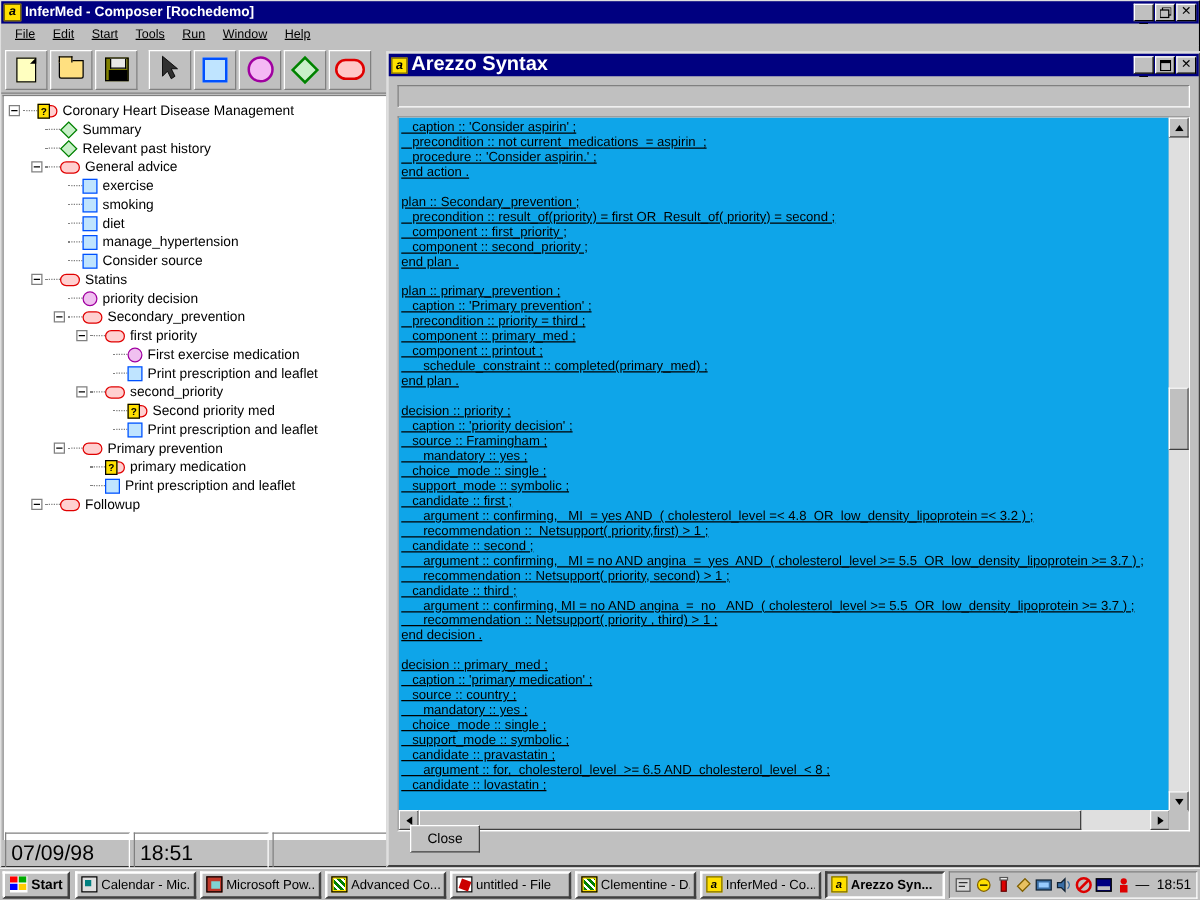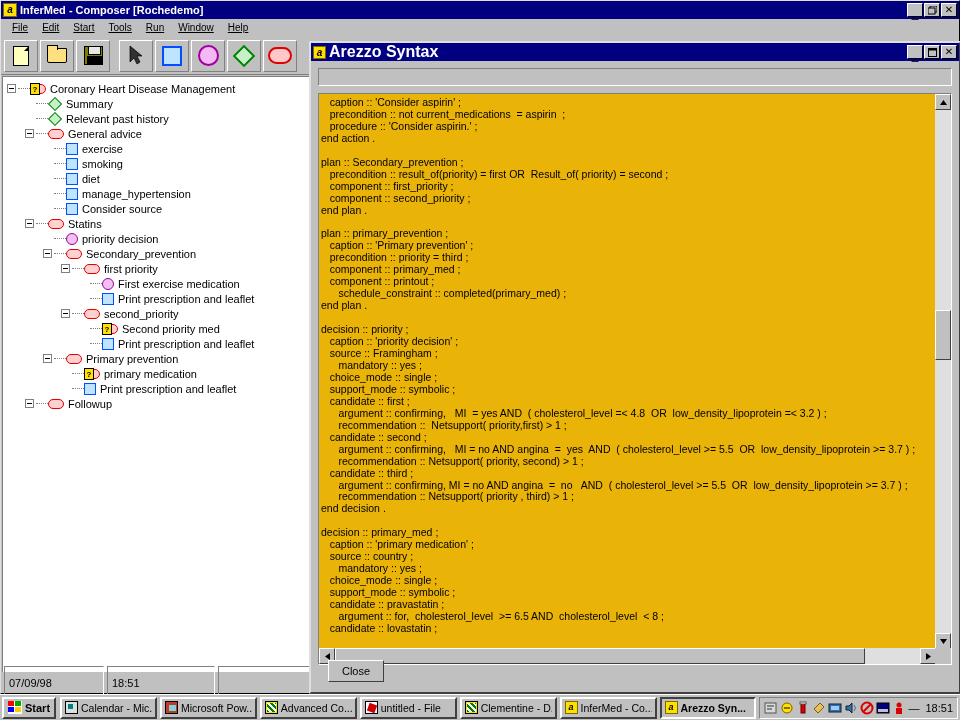--- a/index.html
+++ b/index.html
@@ -218,21 +218,21 @@
   .statusbar {
     position: absolute; left: 1px; bottom: 1px;
     width: 957px; height: 18px;
     background: #c0c0c0;
     display: flex; align-items: center;
   }
   .sbcell {
     height: 34px; margin: 1px 1px 1px 2px;
     border-top: 1px solid #808080; border-left: 1px solid #808080;
     border-right: 1px solid #fff; border-bottom: 1px solid #fff;
-    font-size: 11px; color: #000;
+    font-size: 17px; color: #000;
     display: flex; align-items: center; padding: 0 4px;
   }
   
   .child {
     position: absolute;
     left: 308px; top: 40px;
     width: 652px; height: 653px;
     background: #c0c0c0;
     border-top: 2px solid #dfdfdf; border-left: 2px solid #dfdfdf;
     border-right: 2px solid #404040; border-bottom: 2px solid #404040;
@@ -261,21 +261,22 @@
     background: #fff;
     border-top: 1px solid #808080; border-left: 1px solid #808080;
     border-right: 1px solid #fff; border-bottom: 1px solid #fff;
     overflow: hidden;
   }
   .codearea {
     position: absolute; left:0; top:0;
     width: 617px; height: 555px;
     padding: 3px 2px 0 2px;
     overflow: hidden;
-    background: #eab308;
+    background: #0ea5e9;
+    text-decoration: underline;
   }
   .codearea pre {
     margin: 0;
     font-family: "Liberation Sans", sans-serif;
     font-size: 10.5px;
     line-height: 11.95px;
     color: #000;
     white-space: pre;
   }
   

